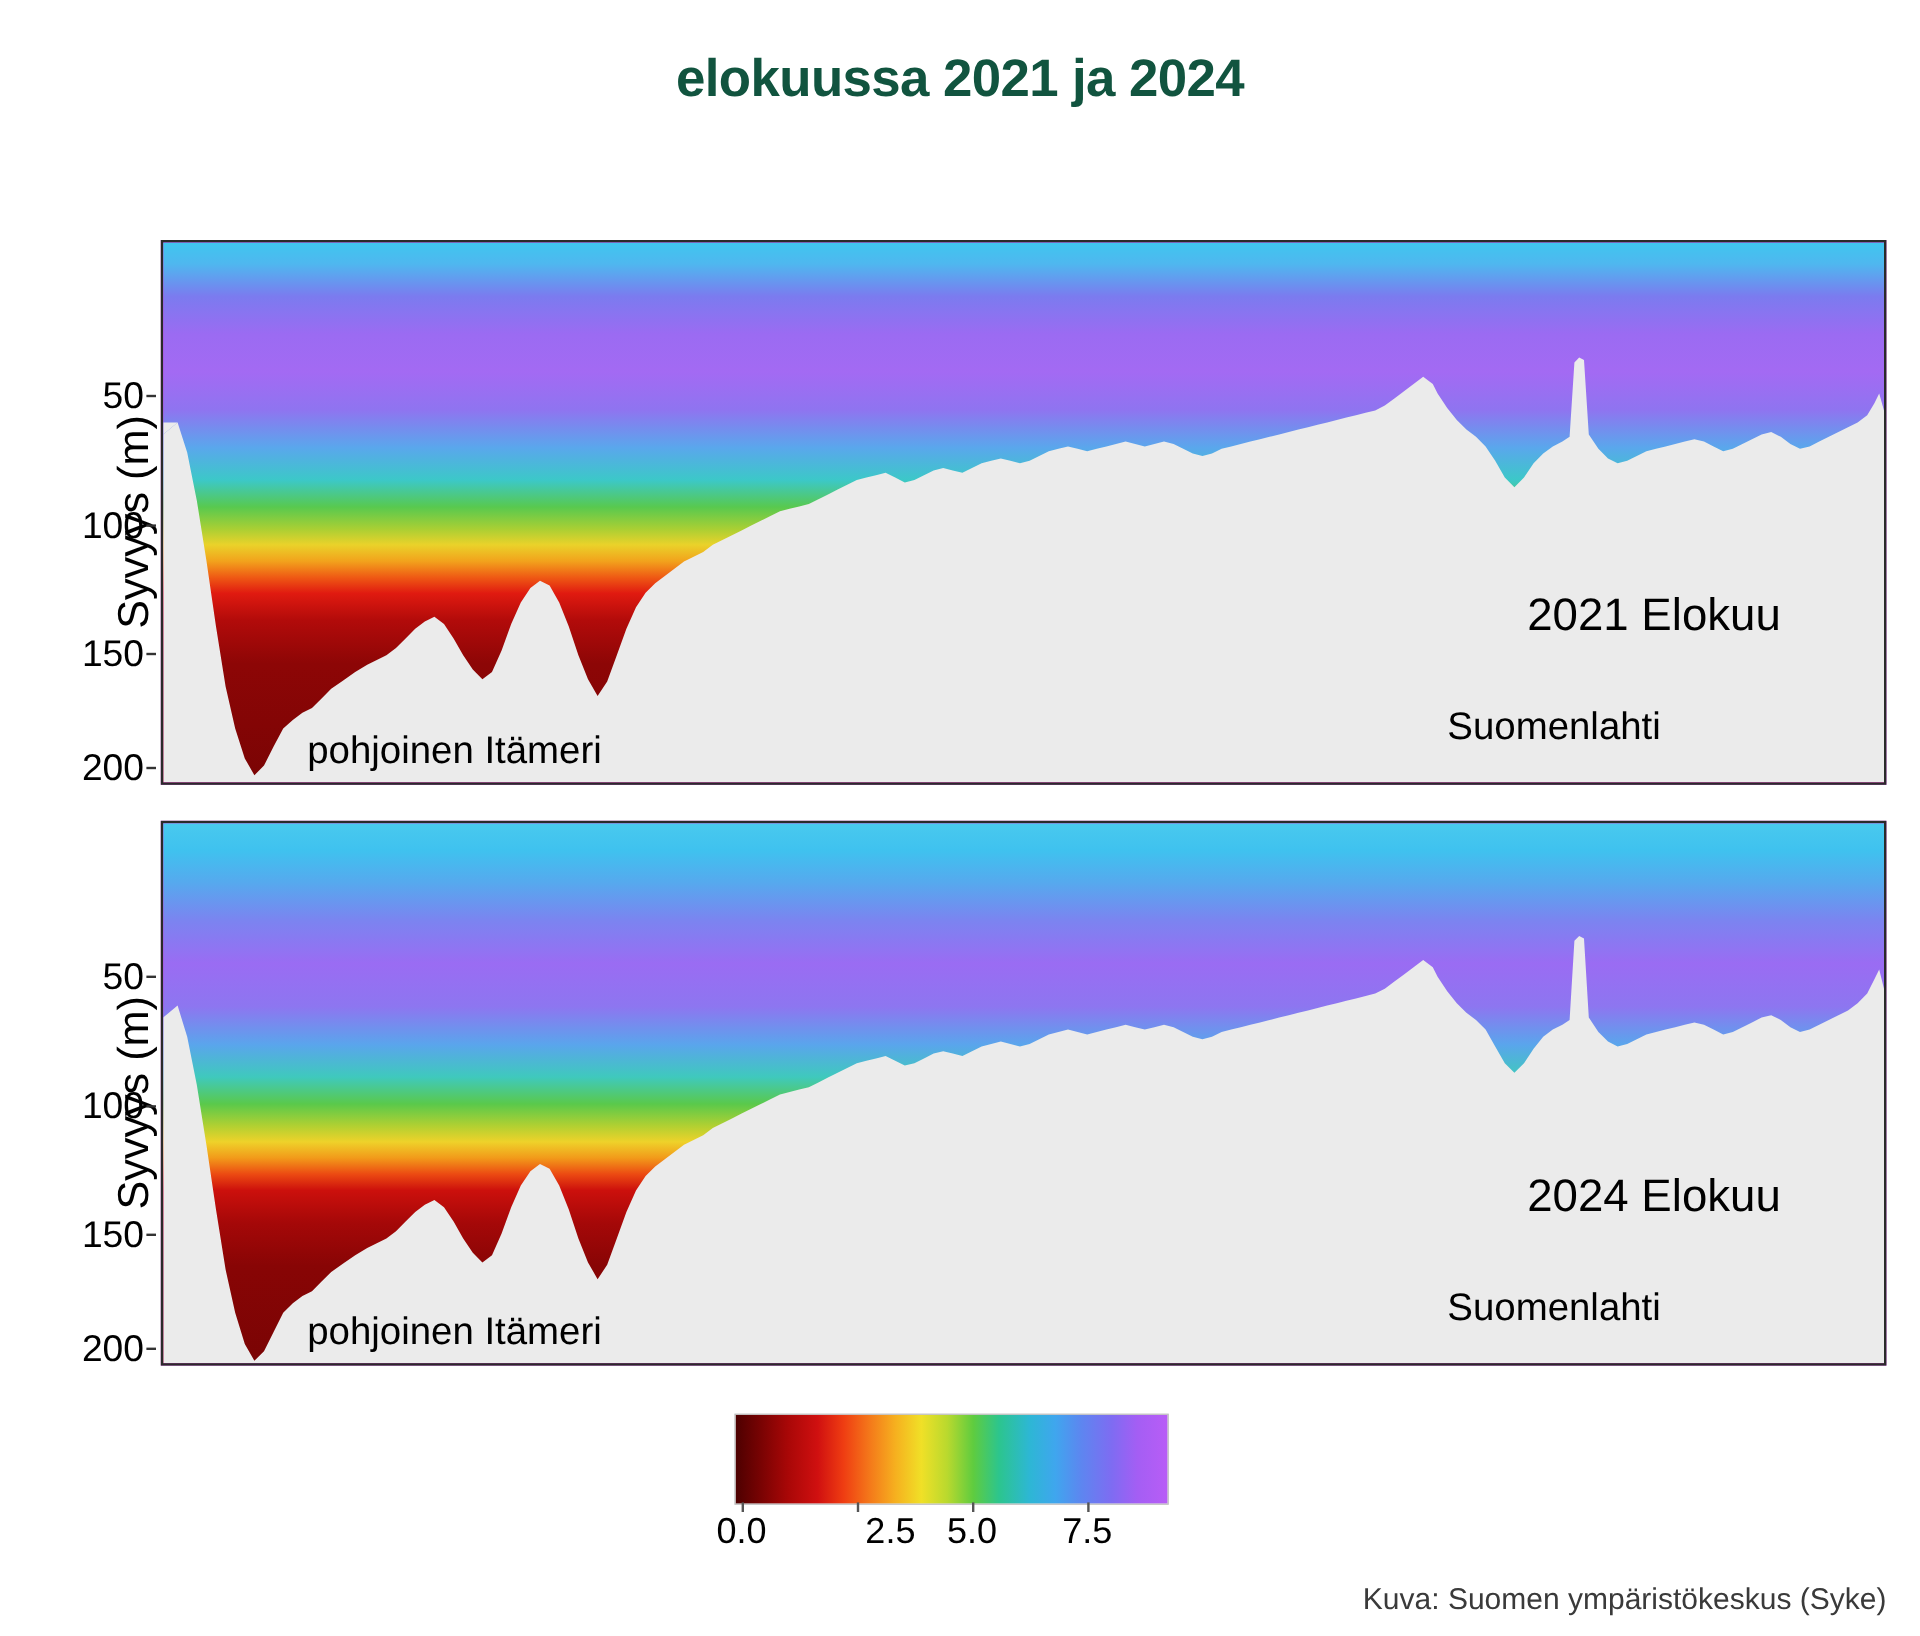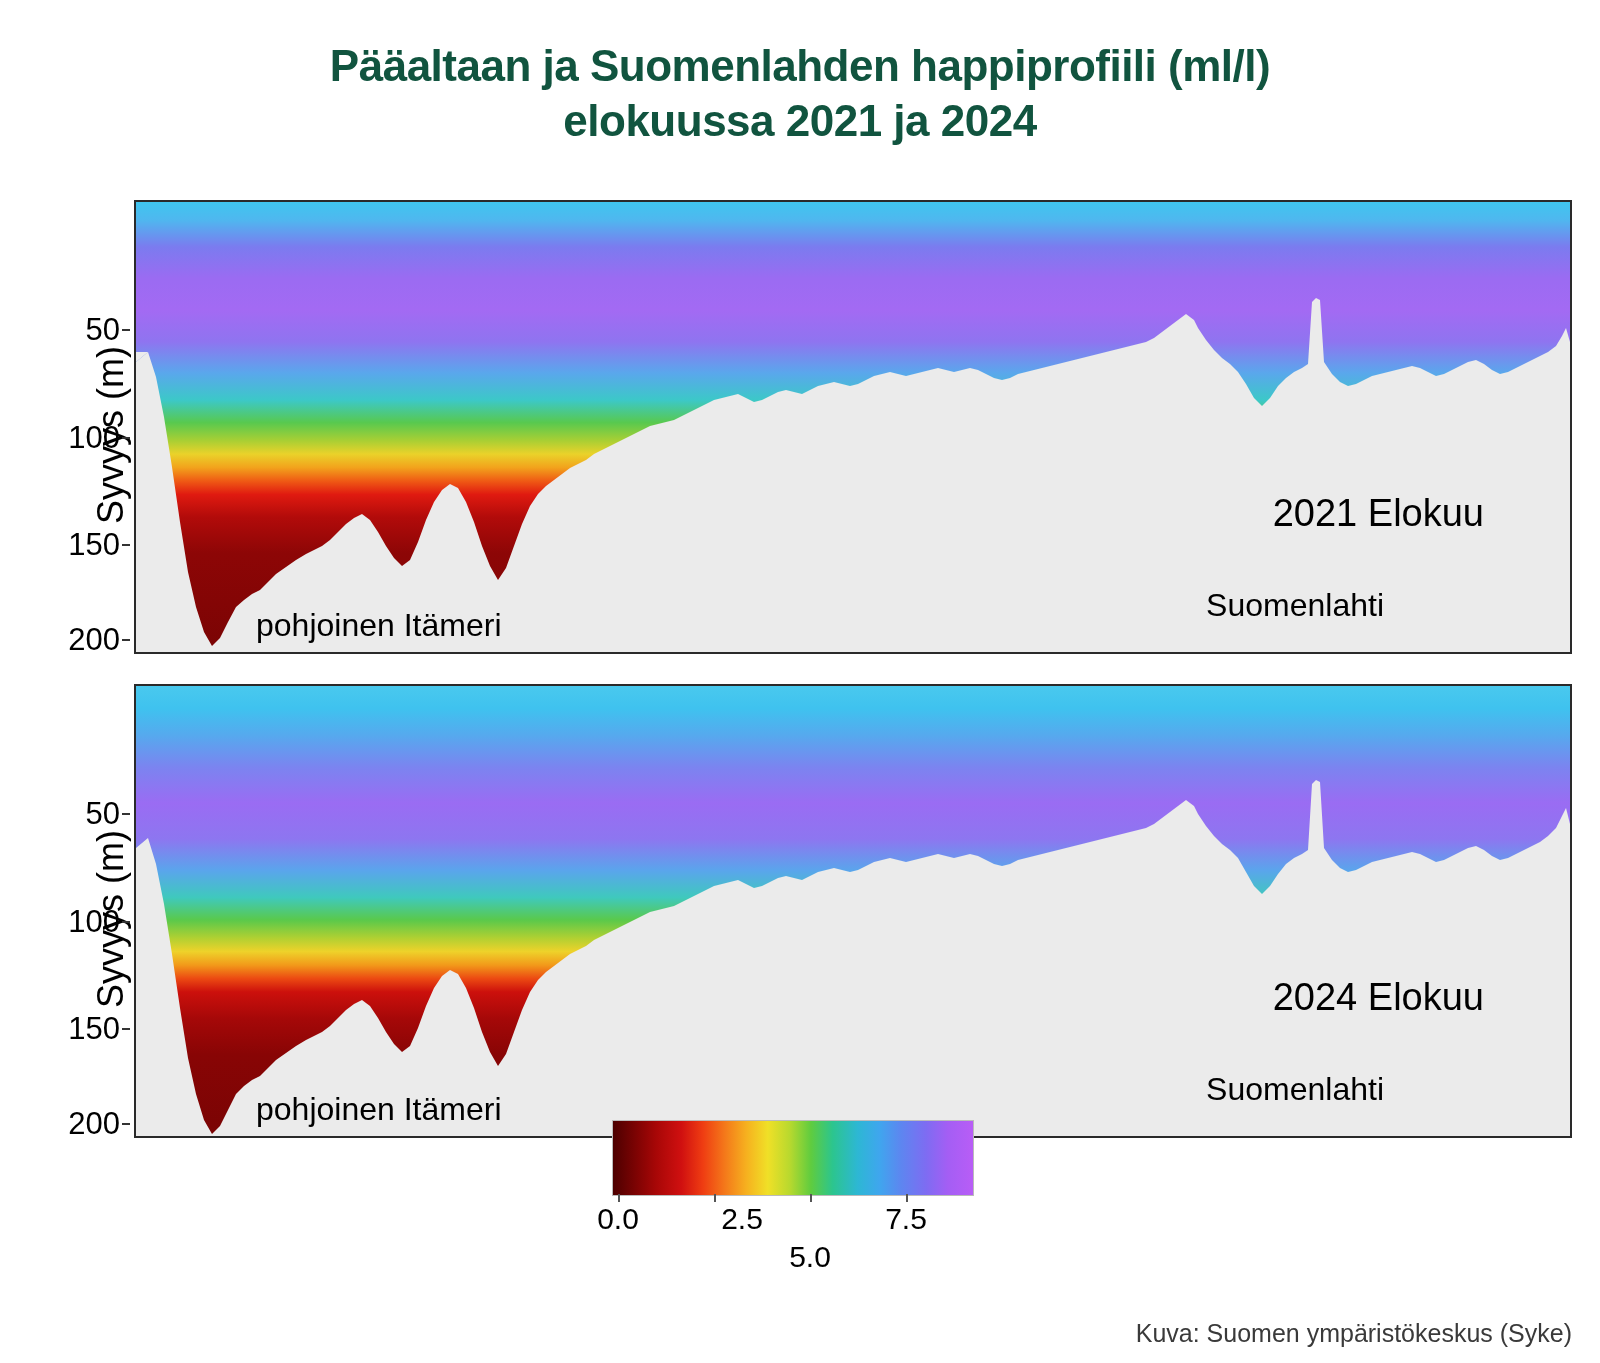--- a/index.html
+++ b/index.html
@@ -139,21 +139,21 @@
   .ann {
     position: absolute;
     color: #000;
     white-space: nowrap;
   }
   .ann-year { font-size: 38px; }
   .ann-basin { font-size: 32px; }
   .legend {
     position: absolute;
     left: 0;
-    top: 1120px;
+    top: 1178px;
     width: 1580px;
     height: 130px;
   }
   .legend-bar {
     position: absolute;
     left: 612px;
     top: 0;
     width: 360px;
     height: 74px;
     background: linear-gradient(to right,
@@ -196,21 +196,20 @@
     top: 1287px;
     font-size: 25px;
     color: #3a3a3a;
     margin-top: 32px;
   }
 </style>
 </head>
 <body>
 
 <div class="title">
-  <div>Pääaltaan ja Suomenlahden happiprofiili (ml/l)</div>
   <div>elokuussa 2021 ja 2024</div>
 </div>
 
 <div class="panels">
 
   <div class="panel p2021">
     <div class="ylab">Syvyys (m)</div>
     <div class="axis">
       <div class="tick" style="top:130px;">50</div>
       <div class="tickmark" style="top:130px;"></div>
@@ -336,18 +335,18 @@
   </div>
 </div>
 
 <div class="legend">
   <div class="legend-bar"></div>
   <div class="legend-tickmark" style="left:618px;"></div>
   <div class="legend-ticklabel" style="left:618px;">0.0</div>
   <div class="legend-tickmark" style="left:714px;"></div>
   <div class="legend-ticklabel" style="left:714px;margin-left:28px;">2.5</div>
   <div class="legend-tickmark" style="left:810px;"></div>
-  <div class="legend-ticklabel" style="left:810px;margin-top:38px;">5.0</div>
+  <div class="legend-ticklabel" style="left:810px;">5.0</div>
   <div class="legend-tickmark" style="left:906px;"></div>
   <div class="legend-ticklabel" style="left:906px;">7.5</div>
 </div>
 
 <div class="credit">Kuva: Suomen ympäristökeskus (Syke)</div>
 
 </body></html>

